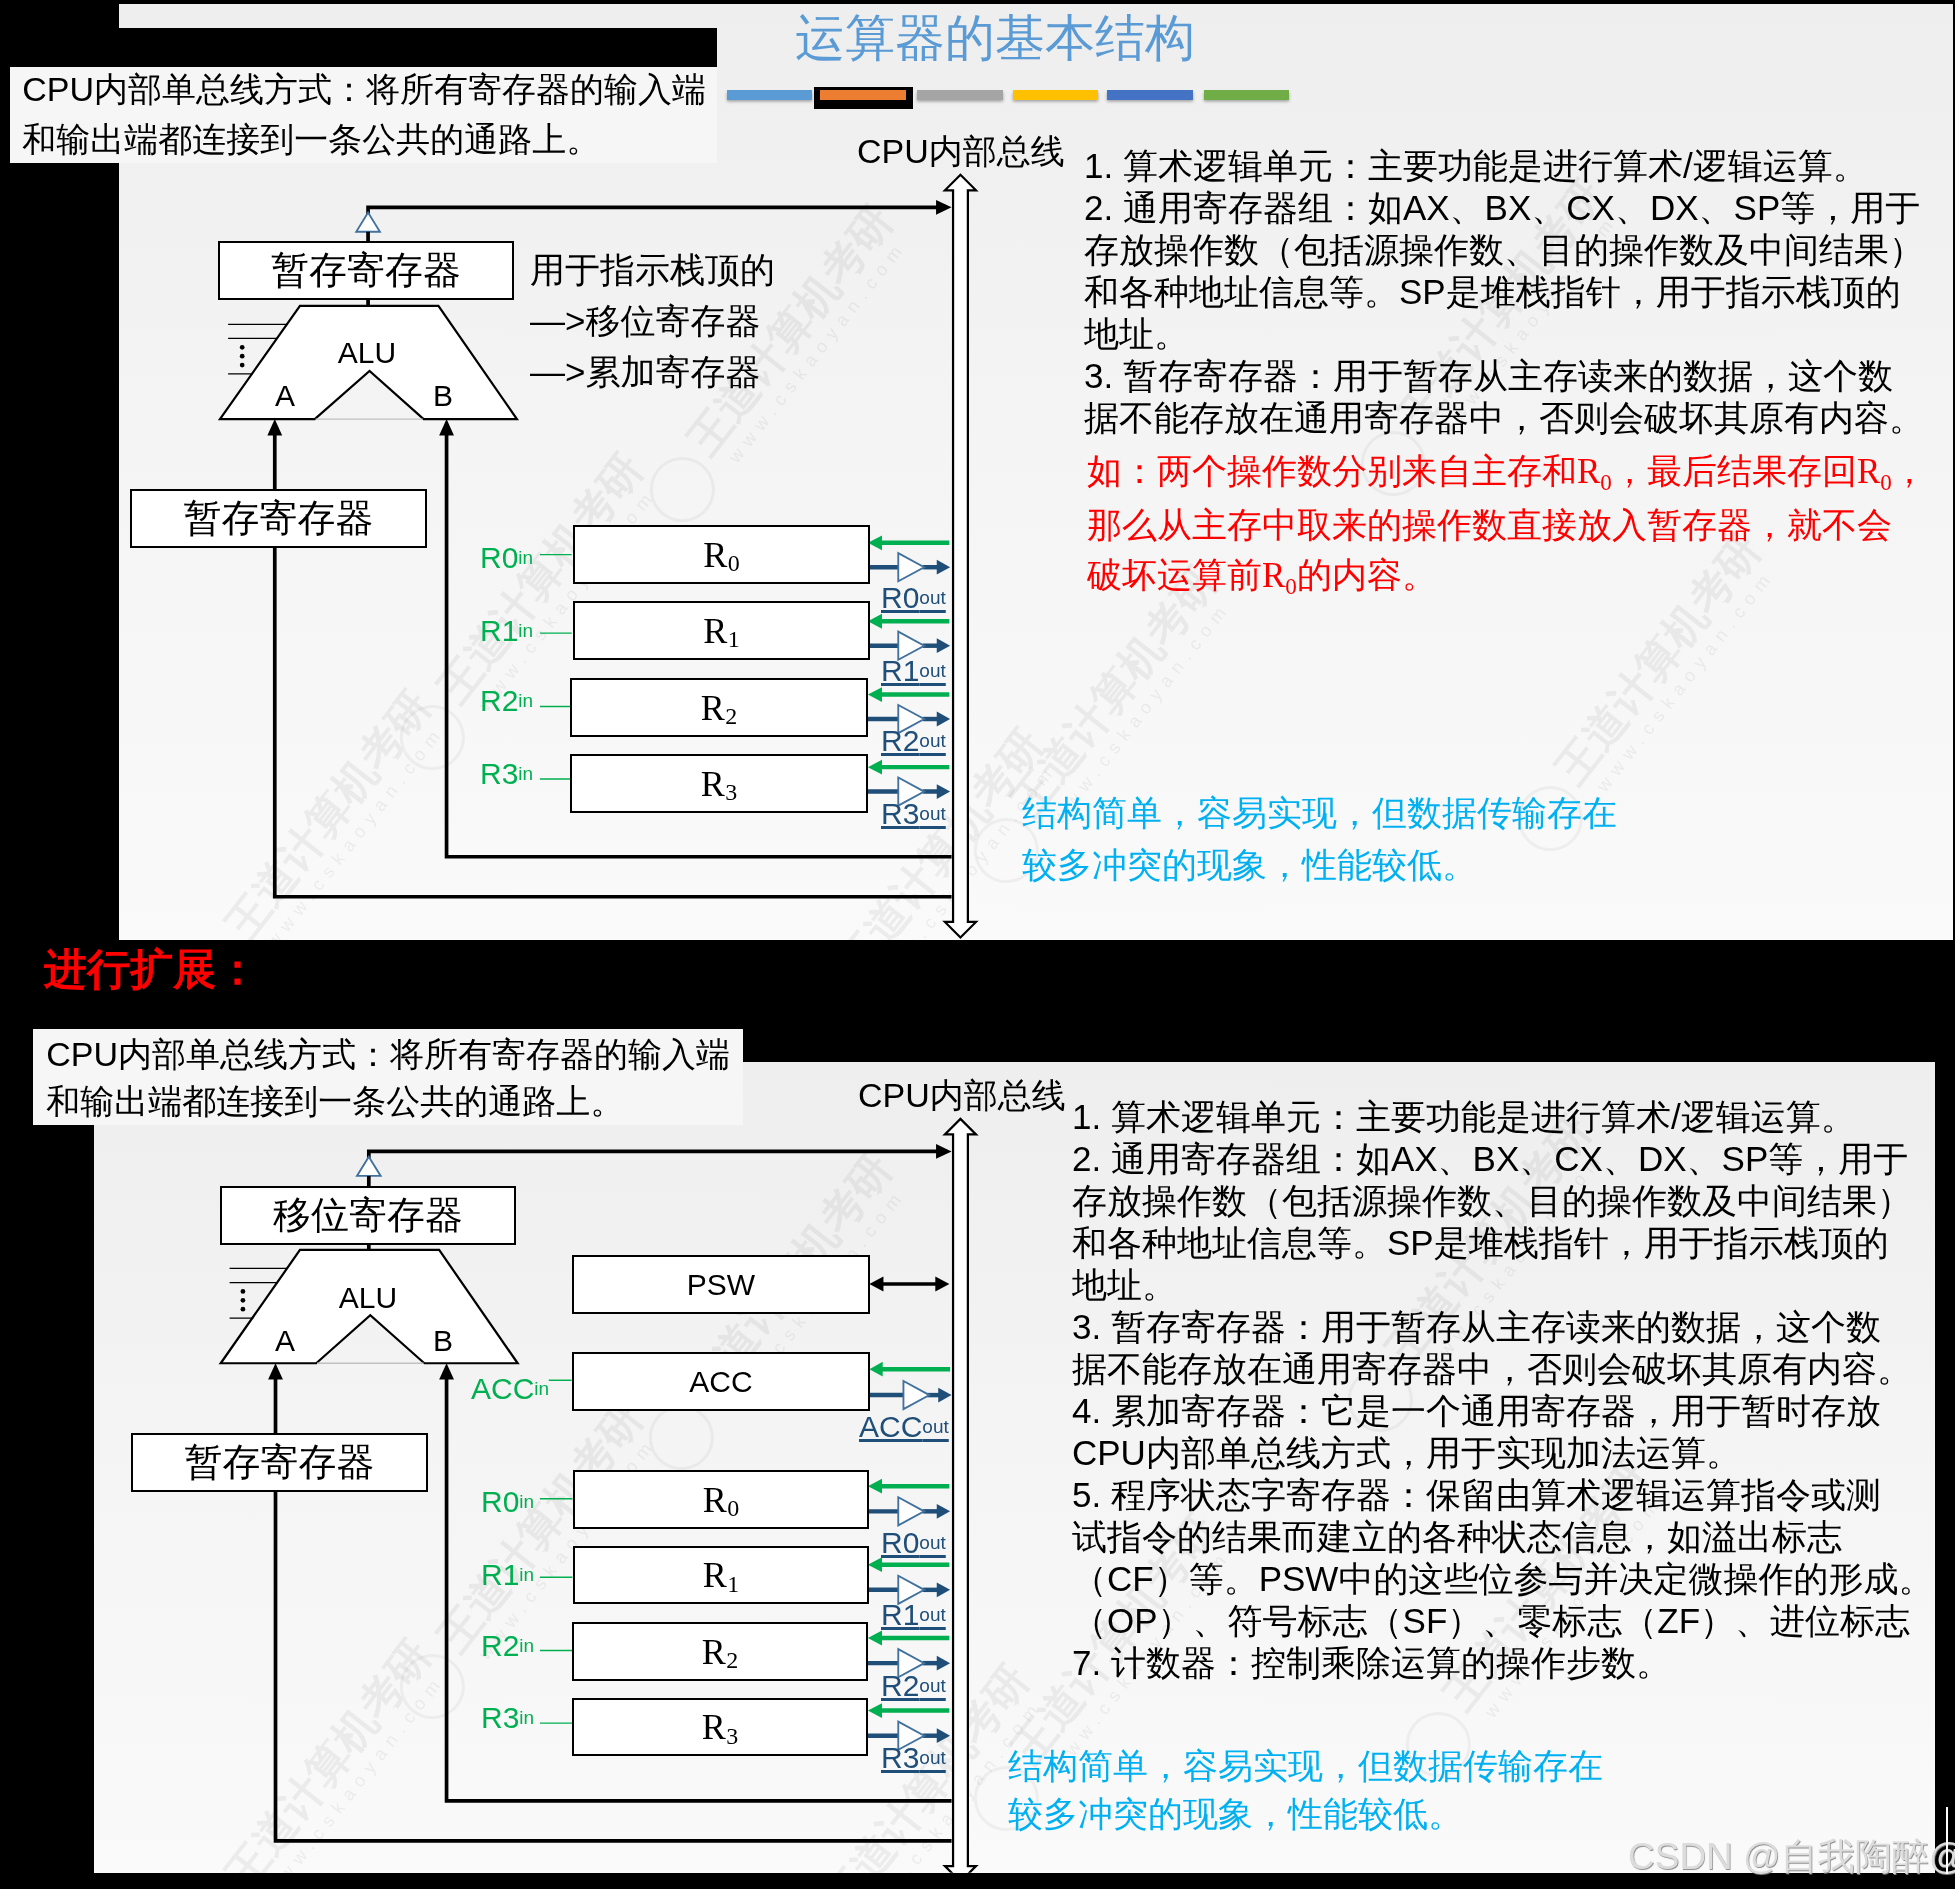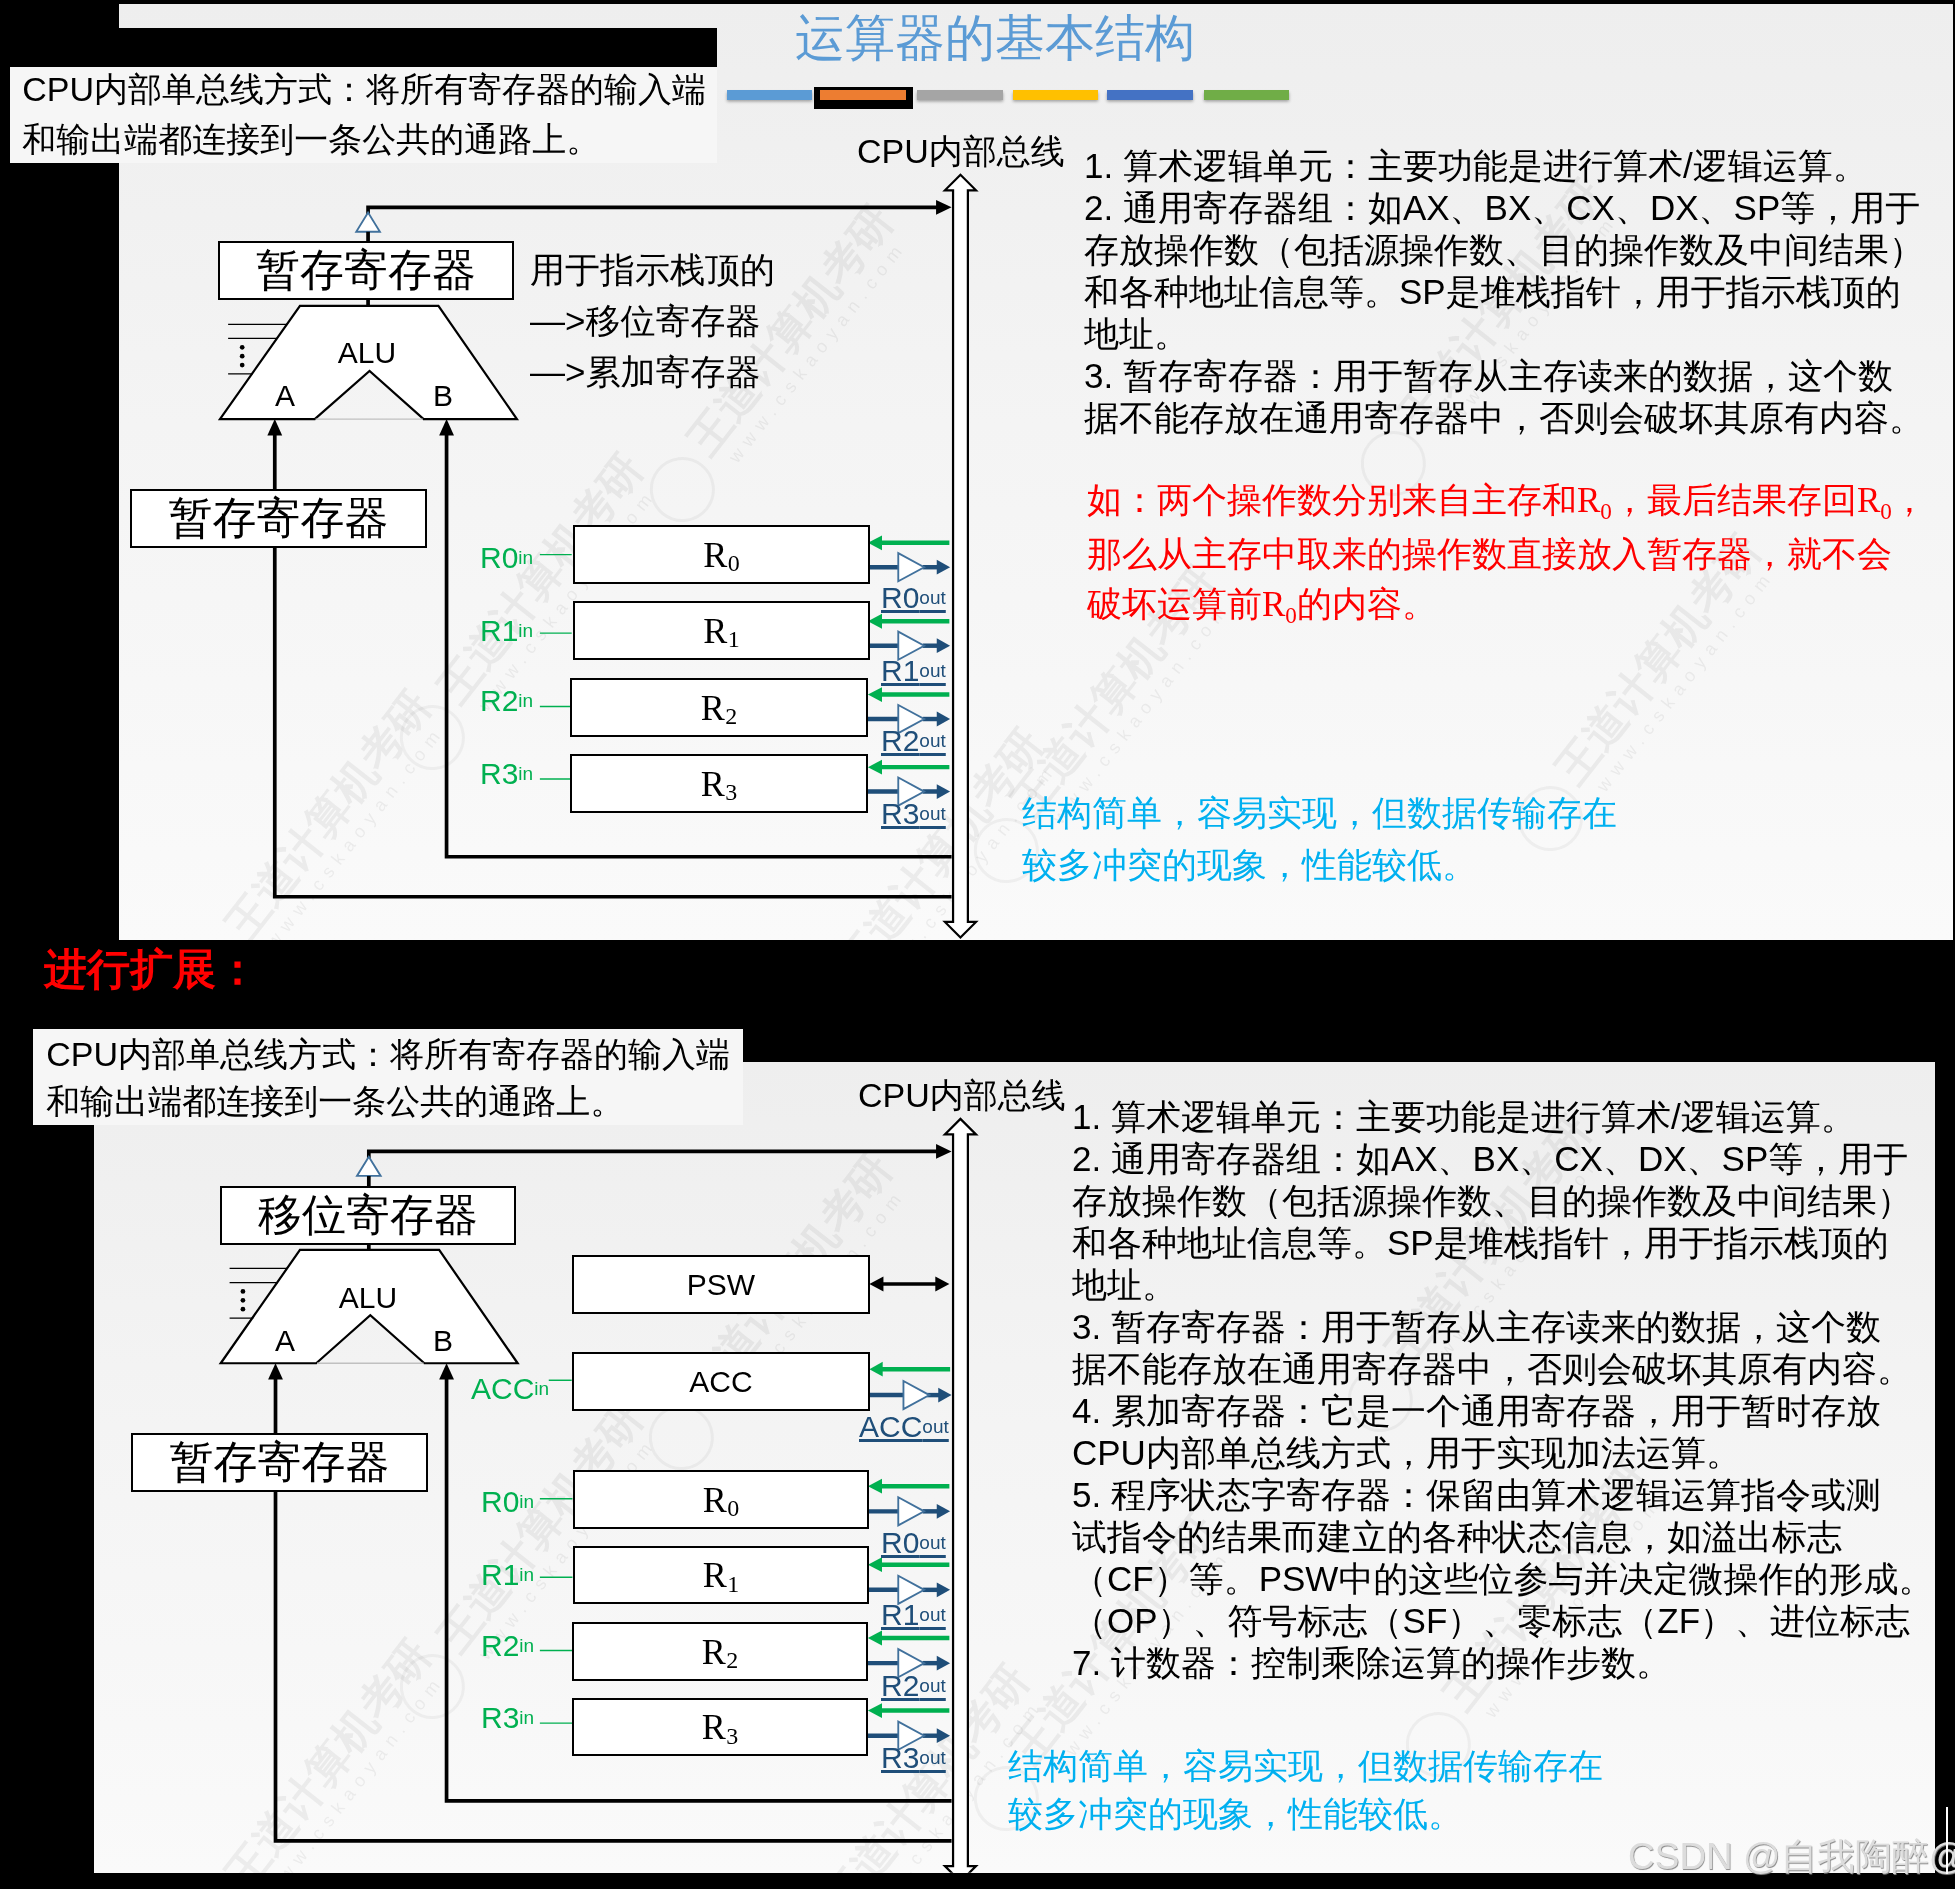--- a/index.html
+++ b/index.html
@@ -19,21 +19,21 @@
 .head{fill:#000;}
 .thin{stroke:#000;stroke-width:1.6;}
 .buffer{fill:#fff;stroke:var(--buf);stroke-width:2.5;}
 .alu{fill:#fff;stroke:#000;stroke-width:3;stroke-linejoin:miter;}
 .ctl{stroke:var(--green);stroke-width:2;}
 .gwire{stroke:var(--green);stroke-width:6;}
 .ghead{fill:var(--green);}
 .bwire{stroke:var(--navy);stroke-width:6;}
 .bhead{fill:var(--navy);}
 .box{position:absolute;box-sizing:border-box;border:2.2px solid #000;background:#fff;display:flex;align-items:center;justify-content:center;white-space:nowrap;}
-.box-cn{font-size:44px;}
+.box-cn{font-size:38px;}
 .box-en{font-size:30px;}
 .reg{font-family:"Liberation Serif","DejaVu Serif",serif;font-size:36px;}
 .reg .sub{font-size:24px;position:relative;top:9px;margin-left:0.7px;}
 .ctr{position:absolute;transform:translate(-50%,-50%);line-height:1;white-space:nowrap;font-size:30px;}
 .lbl{position:absolute;transform:translateY(-50%);line-height:1;white-space:nowrap;font-size:30px;}
 .lbl .sfx{font-size:19px;position:relative;top:-3.7px;}
 .in-lbl{color:var(--green);}
 .out-lbl{color:var(--navy);text-decoration:underline;}
 .txt{position:absolute;white-space:nowrap;font-size:35px;}
 .txt .line{display:block;}
@@ -199,21 +199,21 @@
   <div class="txt" style="left:1084px;top:145px;line-height:42px;">
     <span class="line">1. 算术逻辑单元：主要功能是进行算术/逻辑运算。</span>
     <span class="line">2. 通用寄存器组：如AX、BX、CX、DX、SP等，用于</span>
     <span class="line">存放操作数（包括源操作数、目的操作数及中间结果）</span>
     <span class="line">和各种地址信息等。SP是堆栈指针，用于指示栈顶的</span>
     <span class="line">地址。</span>
     <span class="line">3. 暂存寄存器：用于暂存从主存读来的数据，这个数</span>
     <span class="line">据不能存放在通用寄存器中，否则会破坏其原有内容。</span>
   </div>
 
-  <div class="txt red" style="left:1087px;top:446px;line-height:50px;margin-top:29px;">
+  <div class="txt red" style="left:1087px;top:446px;line-height:50px;">
     <span class="line"><span>如：两个操作数分别来自主存和</span><span class="math">R</span><span class="msub">0</span><span>，最后结果存回</span><span class="math">R</span><span class="msub">0</span><span>，</span></span>
     <span class="line">那么从主存中取来的操作数直接放入暂存器，就不会</span>
     <span class="line"><span>破坏运算前</span><span class="math">R</span><span class="msub">0</span><span>的内容。</span></span>
   </div>
 
   <div class="txt sky" style="left:1022px;top:787px;line-height:52px;">
     <span class="line">结构简单，容易实现，但数据传输存在</span>
     <span class="line">较多冲突的现象，性能较低。</span>
   </div>
 

